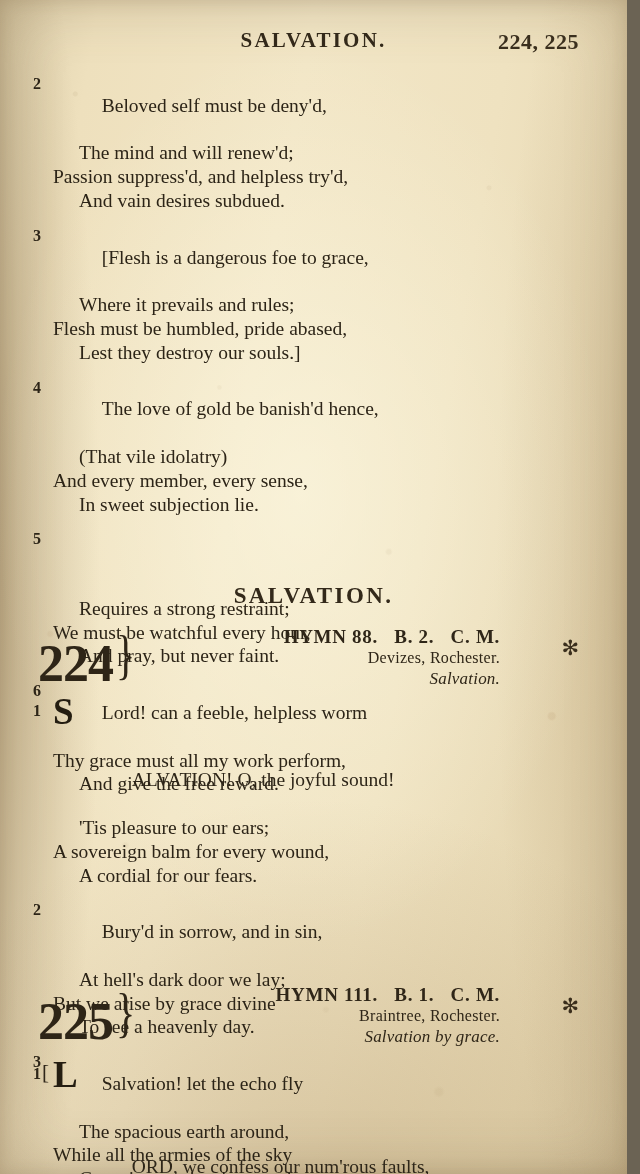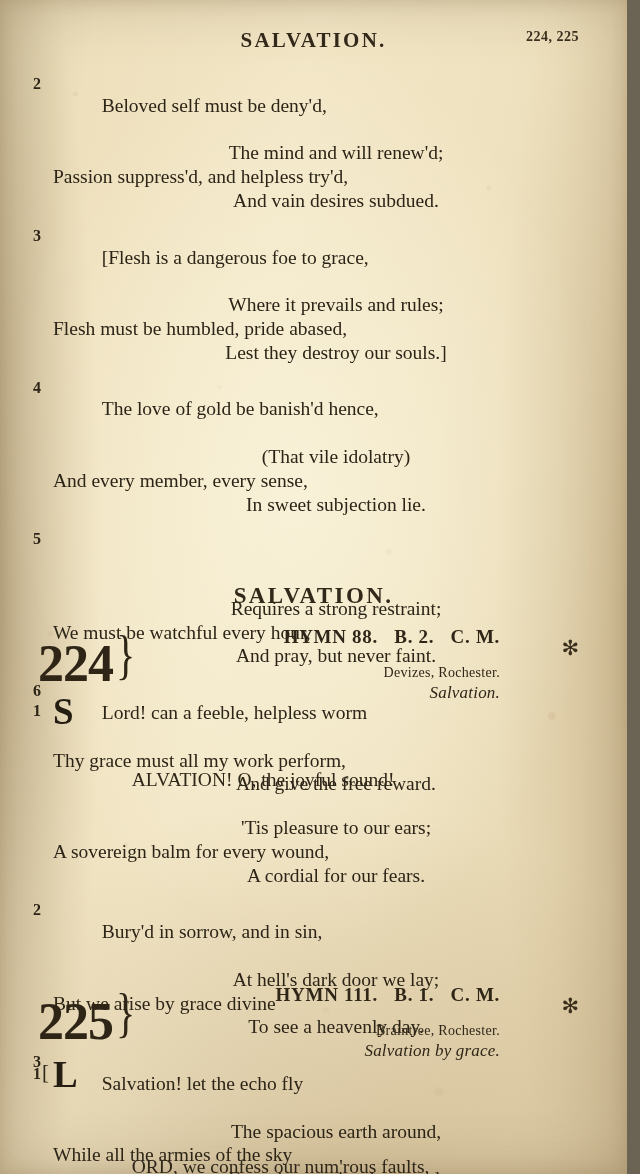--- a/index.html
+++ b/index.html
@@ -59,21 +59,21 @@
     left: 0; right: 0;
     text-align: center;
     font-size: 21px;
     letter-spacing: 2.2px;
     font-weight: 700;
     color: #33291a;
   }
   .runhead .folio {
     position: absolute;
     right: 48px; top: 1px;
-    font-size: 14px;
+    font-size: 22px;
     font-weight: 700;
     letter-spacing: .5px;
     color: #3a2f1e;
   }
 
   
   .stanza { margin: 0 0 5px 0; }
   .vline {
     position: relative;
     font-size: 19.5px;
@@ -82,21 +82,21 @@
     color: #2c2417;
   }
   .vnum {
     position: absolute;
     left: -20px;
     font-size: 16px;
     font-weight: 700;
     top: 2px;
   }
   .ind0 { padding-left: 0; }
-  .ind1 { padding-left: 26px; text-align: center; }
+  .ind1 { padding-left: 26px; }
 
   .verses-top {
     position: absolute;
     top: 70px;
     left: 53px;
     width: 540px;
   }
   .verses-top .stanza { margin-bottom: 9px; }
 
   
@@ -141,23 +141,23 @@
     text-align: right;
   }
   .hymn-line1 {
     font-size: 19px;
     letter-spacing: .7px;
     font-weight: 700;
     white-space: pre;
     color: #2f2618;
   }
   .hymn-line2 {
-    font-size: 14px;
+    font-size: 16px;
     letter-spacing: .3px;
-    margin-top: 17px;
+    margin-top: 1px;
     color: #2f2618;
   }
   .hymn-sub {
     font-size: 17px;
     font-style: italic;
     margin-top: 2px;
     letter-spacing: .2px;
     color: #2f2618;
   }
   .ornament {

